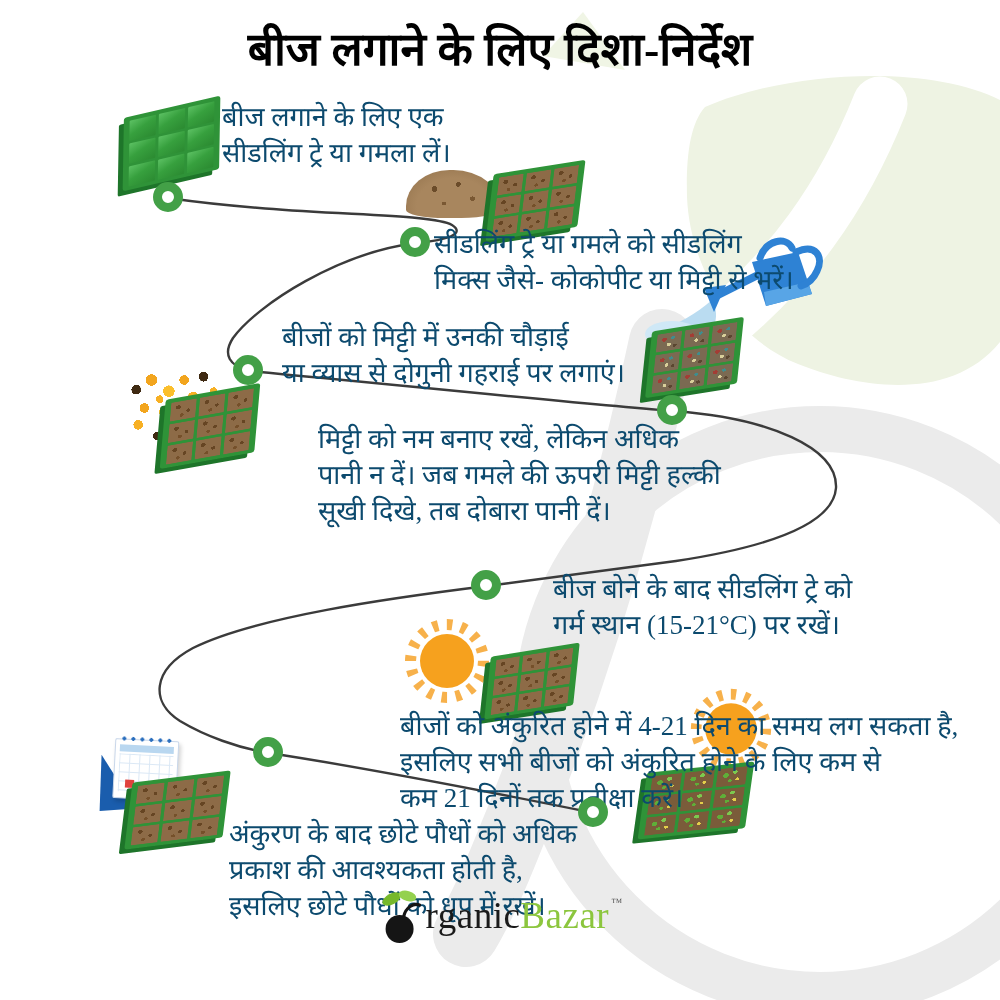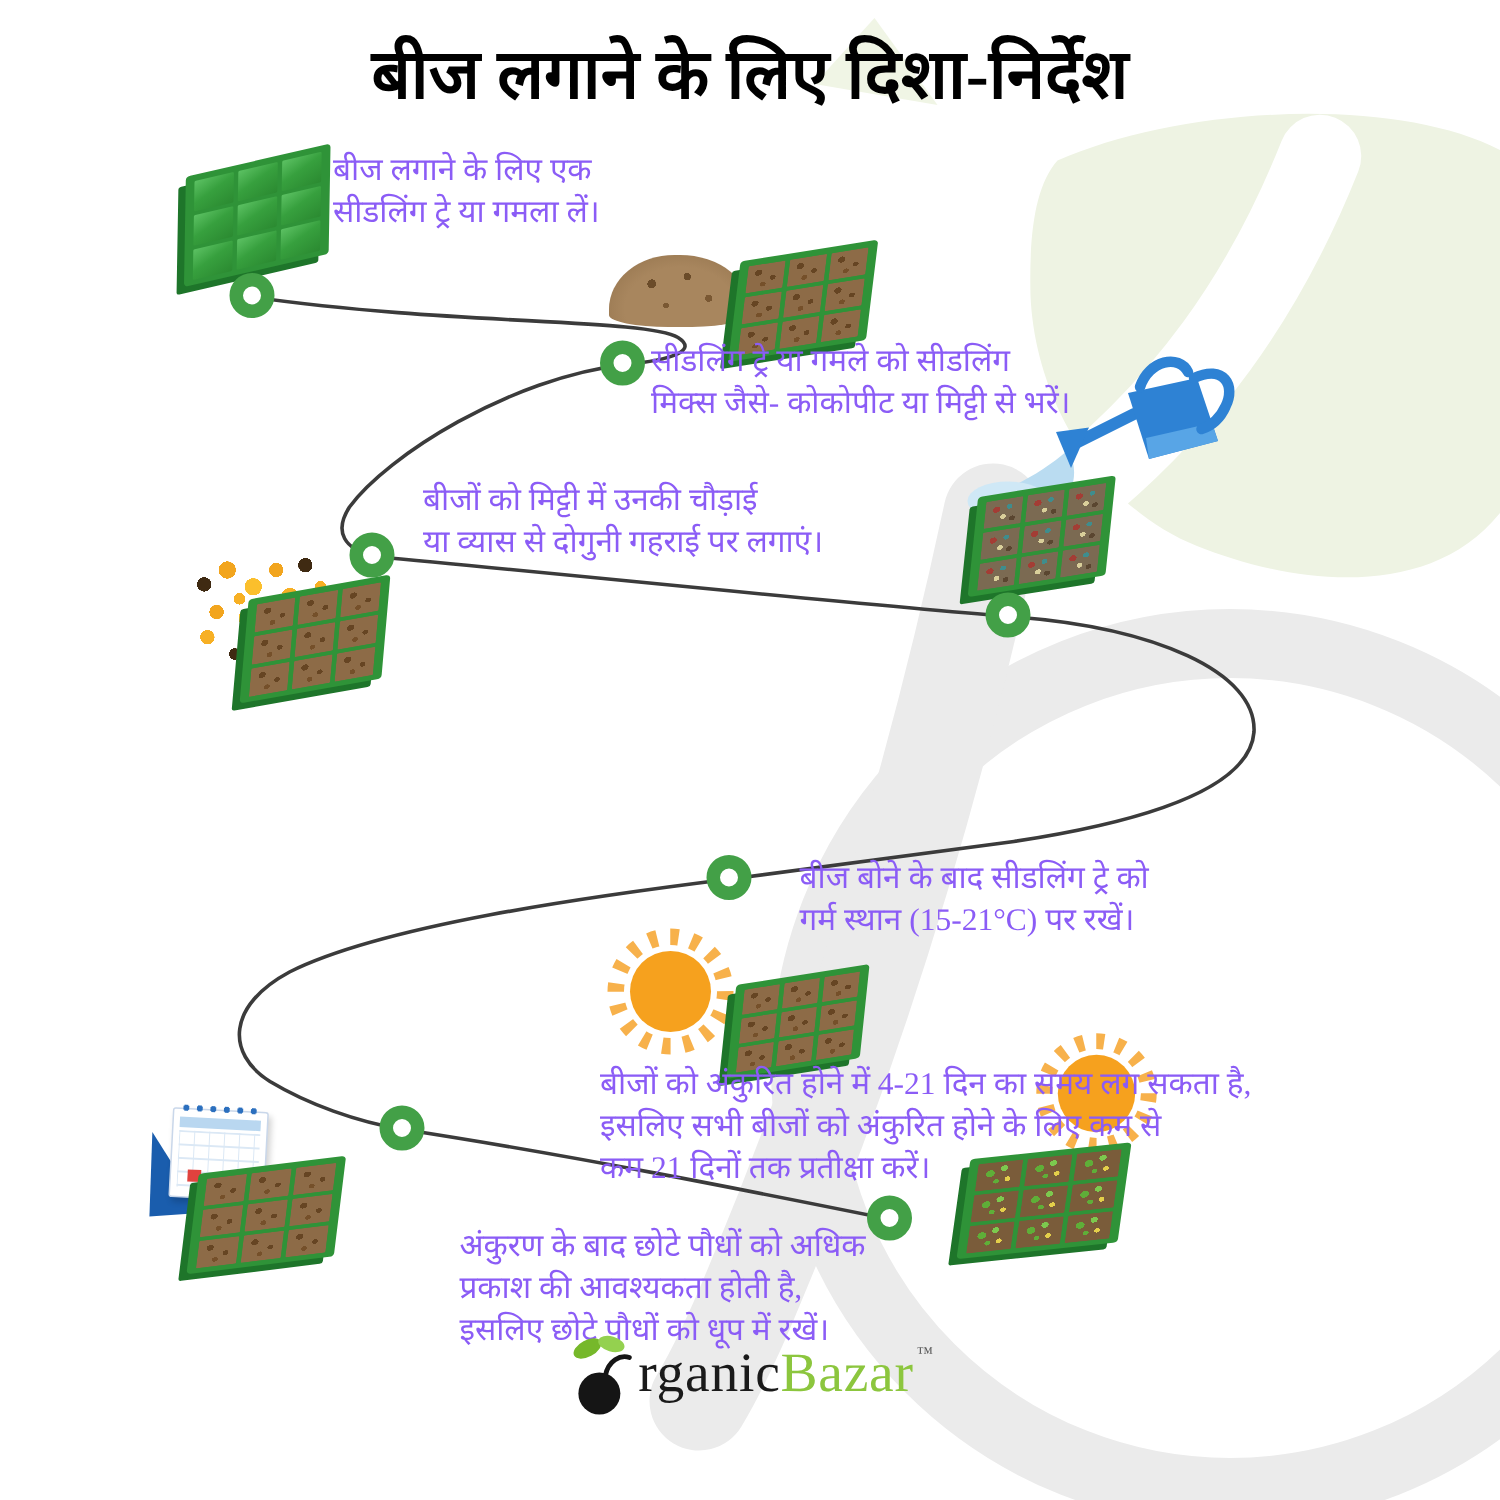--- a/index.html
+++ b/index.html
@@ -10,22 +10,22 @@
   svg{display:block;}
   .bg-svg,.path-svg{position:absolute;left:0;top:0;z-index:0;}
   .path-svg{z-index:1;}
 
   .page-title{
     position:absolute;left:0;top:4px;width:1000px;text-align:center;z-index:3;
     font-size:46px;font-weight:800;color:#000;letter-spacing:0;
   }
 
   .step{
-    position:absolute;z-index:3;font-size:21px;line-height:1.33;
-    white-space:pre-line;color:#8b5cf6;
+    position:absolute;z-index:3;font-size:27px;line-height:1.33;
+    white-space:pre-line;color:#0c4a6e;
   }
   .step.align-right{text-align:left;}
 
   .dot{
     position:absolute;width:30px;height:30px;border-radius:50%;
     background:#fff;border:9px solid #43a047;box-sizing:border-box;z-index:4;
   }
 
   
   .tray{position:absolute;z-index:2;}
@@ -159,21 +159,24 @@
   </svg>
 
   <div class="page-title">बीज लगाने के लिए दिशा-निर्देश</div>
 
   <div class="step" style="left:222px;top:88px;">बीज लगाने के लिए एक
 सीडलिंग ट्रे या गमला लें।</div>
   <div class="step" style="left:282px;top:308px;">बीजों को मिट्टी में उनकी चौड़ाई
 या व्यास से दोगुनी गहराई पर लगाएं।</div>
   <div class="step" style="left:434px;top:215px;">सीडलिंग ट्रे या गमले को सीडलिंग
 मिक्स जैसे- कोकोपीट या मिट्टी से भरें।</div>
-  <div class="step" style="left:533px;top:560px;">बीज बोने के बाद सीडलिंग ट्रे को
+  <div class="step" style="left:318px;top:410px;">मिट्टी को नम बनाए रखें, लेकिन अधिक
+पानी न दें। जब गमले की ऊपरी मिट्टी हल्की
+सूखी दिखे, तब दोबारा पानी दें।</div>
+  <div class="step" style="left:553px;top:560px;">बीज बोने के बाद सीडलिंग ट्रे को
 गर्म स्थान (15-21°C) पर रखें।</div>
   <div class="step" style="left:400px;top:697px;">बीजों को अंकुरित होने में 4-21 दिन का समय लग सकता है,
 इसलिए सभी बीजों को अंकुरित होने के लिए कम से
 कम 21 दिनों तक प्रतीक्षा करें।</div>
   <div class="step align-right" style="right:423px;top:805px;">अंकुरण के बाद छोटे पौधों को अधिक
 प्रकाश की आवश्यकता होती है,
 इसलिए छोटे पौधों को धूप में रखें।</div>
 
   <div class="dot" style="left:153px;top:170px;"></div>
   <div class="dot" style="left:400px;top:215px;"></div>

